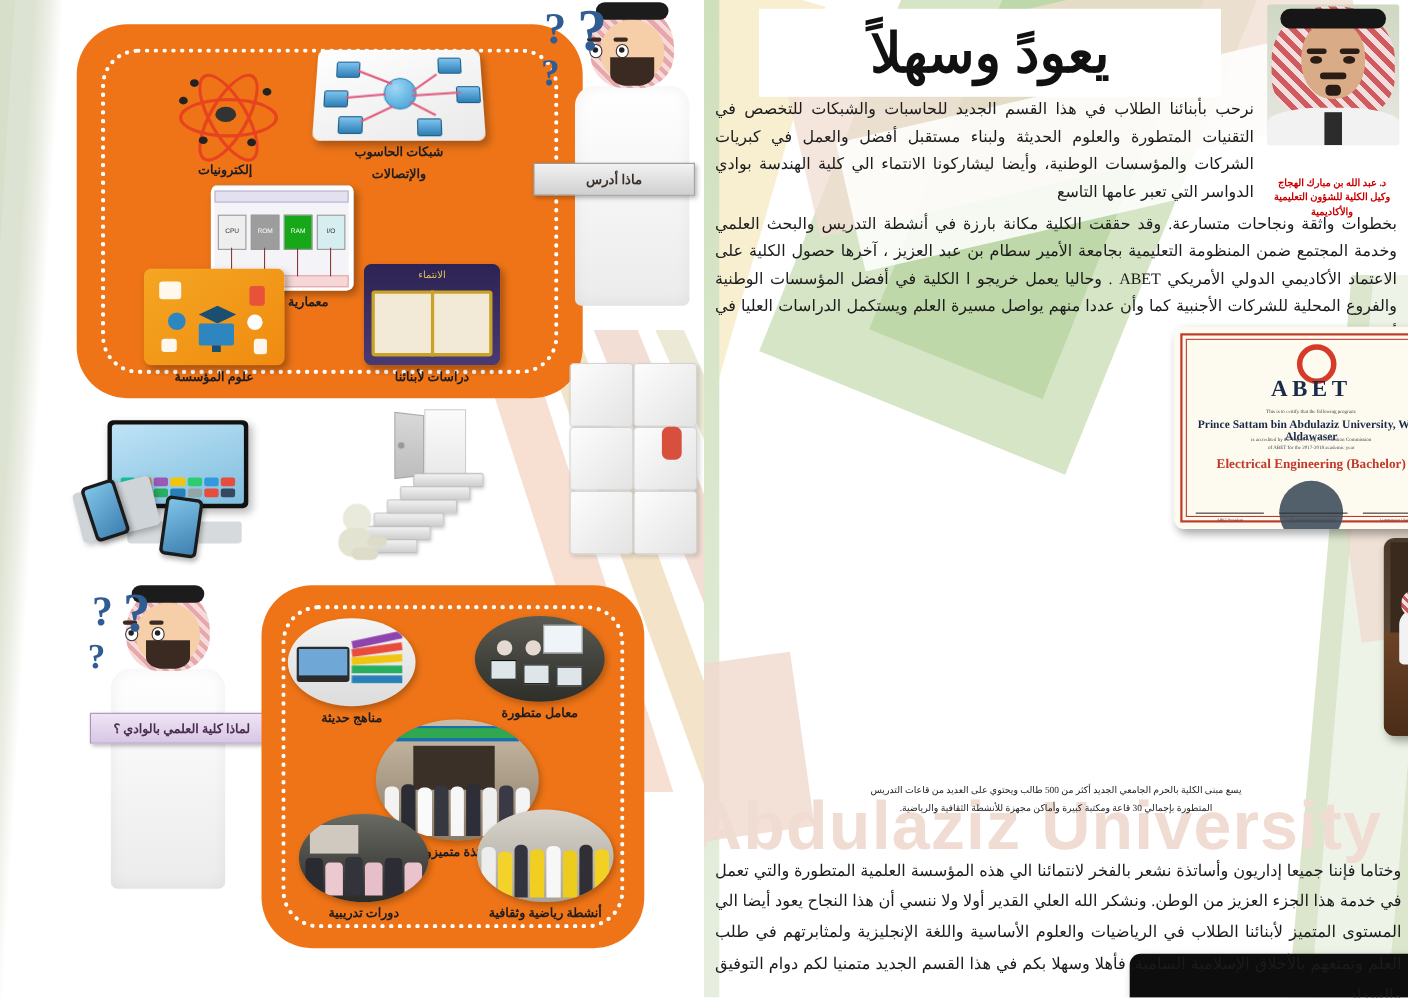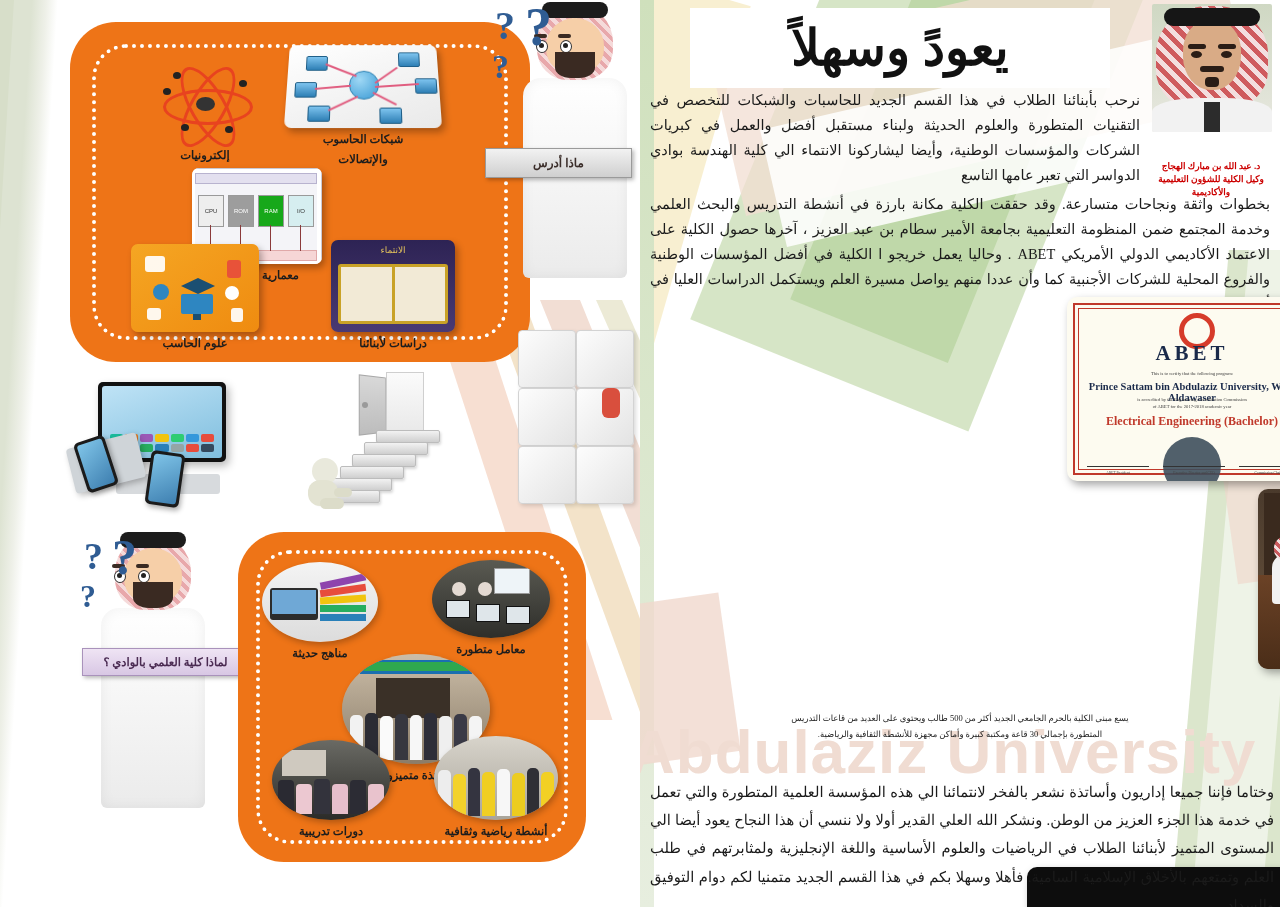--- a/index.html
+++ b/index.html
@@ -328,21 +328,21 @@
             <div class="mon"></div>
             <div class="stand"></div>
             <div class="b" style="left:14px;top:12px;width:20px;height:16px;"></div>
             <div class="b" style="left:96px;top:16px;width:14px;height:18px;background:#e74c3c;"></div>
             <div class="dot" style="left:22px;top:40px;width:16px;height:16px;background:#2e86c1;"></div>
             <div class="dot" style="left:94px;top:42px;width:14px;height:14px;background:#fff;"></div>
             <div class="b" style="left:16px;top:64px;width:14px;height:12px;background:#fff;"></div>
             <div class="b" style="left:100px;top:64px;width:12px;height:14px;background:#fff;"></div>
           </div>
         </div>
-        <div class="tile-label">علوم الحاسب</div>
+        <div class="tile-label">علوم المؤسسة</div>
       </div>
 
       <div class="tile" style="left:248px;top:218px;width:150px;">
         <div class="tile-img" style="width:124px;height:92px;margin:0 auto;">
           <div class="quran">
             <div class="title">الانتماء</div>
             <div class="pages"></div>
             <div class="spine"></div>
           </div>
         </div>

